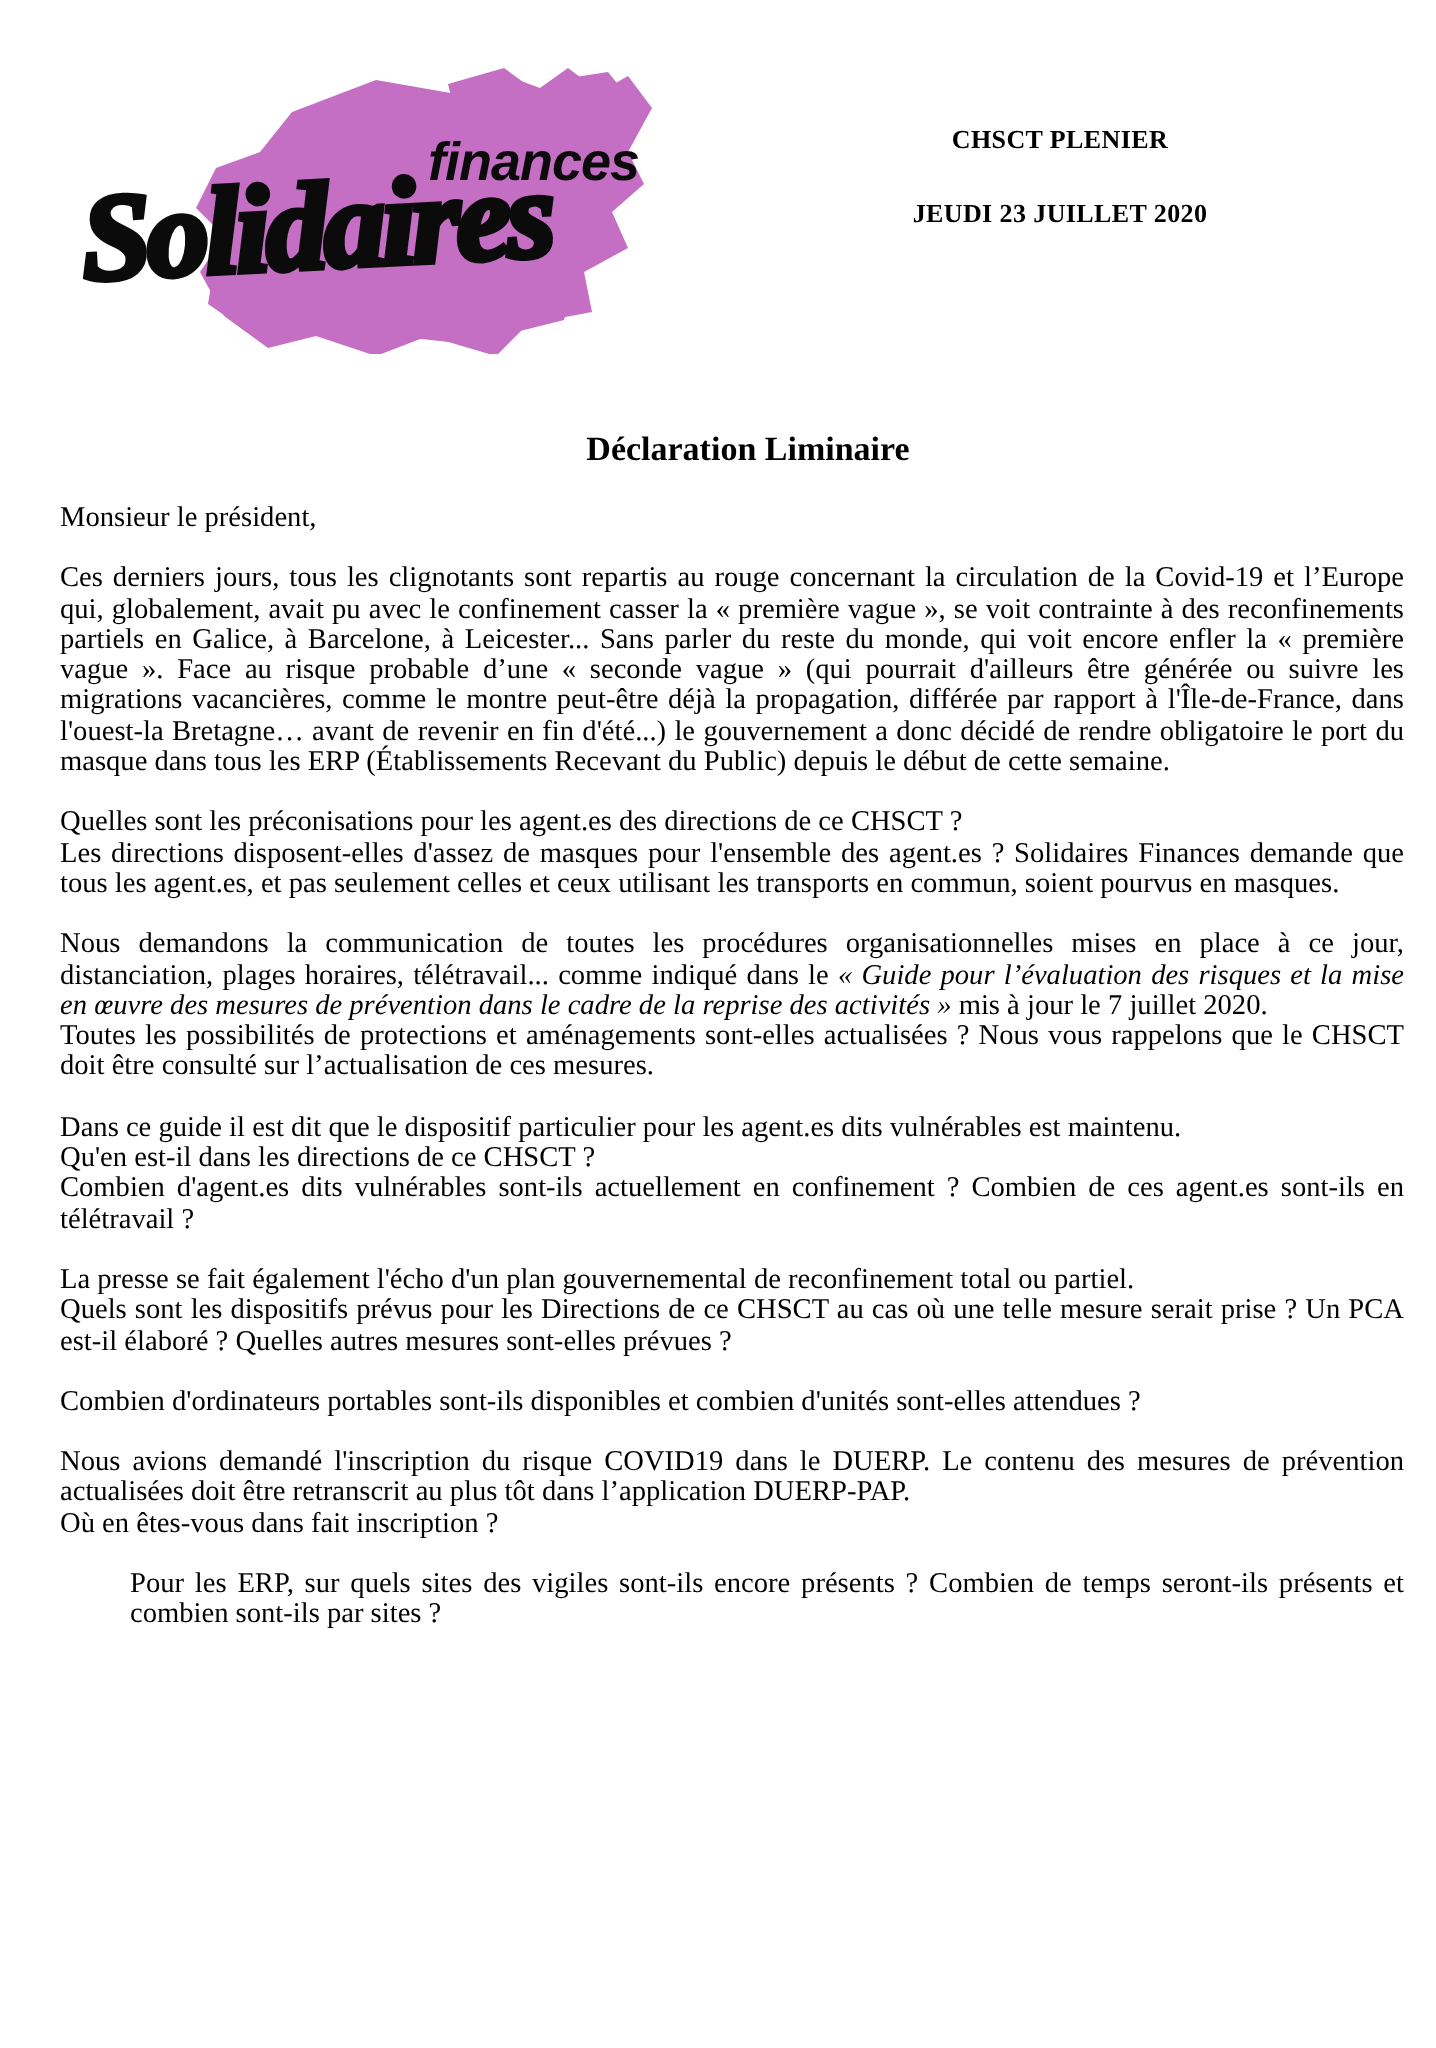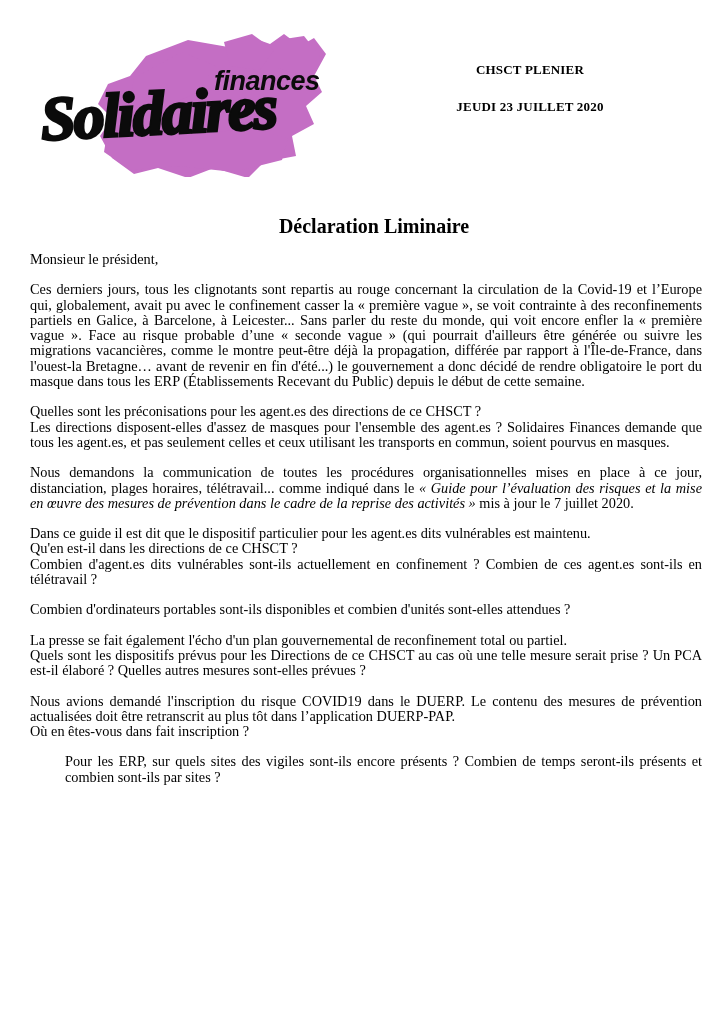--- a/index.html
+++ b/index.html
@@ -46,21 +46,21 @@
     font-size: 13px;
     letter-spacing: .2px;
     line-height: 1.2;
   }
   .meeting-line.second { margin-top: 21px; }
 
   
   .doc-title {
     text-align: center;
     font-weight: bold;
-    font-size: 20px;
+    font-size: 17px;
     margin: 30px 0 0 0;
     padding-left: 30px;
   }
 
   
   .body-text {
     position: absolute;
     left: 30px;
     top: 252px;
     width: 672px;
@@ -113,34 +113,35 @@
 
   <p class="para">Ces derniers jours, tous les clignotants sont repartis au rouge concernant la circulation de la Covid-19 et l’Europe qui, globalement, avait pu avec le confinement casser la « première vague », se voit contrainte à des reconfinements partiels en Galice, à Barcelone, à Leicester... Sans parler du reste du monde, qui voit encore enfler la « première vague ». Face au risque probable d’une « seconde vague » (qui pourrait d'ailleurs être générée ou suivre les migrations vacancières, comme le montre peut-être déjà la propagation, différée par rapport à l'Île-de-France,  dans l'ouest-la Bretagne… avant de revenir en fin d'été...) le gouvernement a donc décidé de rendre obligatoire le port du masque dans tous les ERP (Établissements Recevant du Public) depuis le début de cette semaine.</p>
 
   <p class="para">
     <span class="line-left">Quelles sont les préconisations pour les agent.es des directions de ce CHSCT ?</span><br>
     <span>Les directions disposent-elles d'assez de masques pour l'ensemble des agent.es ? Solidaires Finances demande que tous les agent.es, et pas seulement  celles et ceux utilisant les transports en commun, soient pourvus en masques.</span>
   </p>
 
   <p class="para">
     <span>Nous demandons la communication de toutes les procédures organisationnelles mises en place à ce jour, distanciation, plages horaires, télétravail... comme indiqué dans le </span><i>« Guide pour l’évaluation des risques et la mise en œuvre des mesures de prévention dans le cadre de la reprise des activités »</i><span> mis à jour le 7 juillet 2020.</span><br>
+    <span>Toutes les possibilités de protections et aménagements sont-elles actualisées ? Nous vous rappelons que le CHSCT doit être consulté sur l’actualisation de ces mesures.</span>
   </p>
 
   <p class="para">
     <span>Dans ce guide il est dit que le dispositif particulier pour les agent.es dits vulnérables est maintenu.</span><br>
     <span class="line-left">Qu'en est-il dans les directions de ce CHSCT ?</span><br>
     <span>Combien d'agent.es dits vulnérables sont-ils actuellement en confinement ? Combien de ces agent.es sont-ils en télétravail ?</span>
   </p>
 
-  <p class="para line-left">Combien d'ordinateurs portables sont-ils disponibles et combien d'unités sont-elles attendues ?</p>
-
   <p class="para">
     <span class="line-left">La presse se fait également l'écho d'un plan gouvernemental de reconfinement total ou partiel.</span><br>
     <span>Quels sont les dispositifs prévus pour les Directions de ce CHSCT au cas où une telle mesure serait prise ? Un PCA est-il élaboré ? Quelles autres mesures sont-elles prévues ?</span>
   </p>
+
+  <p class="para line-left">Combien d'ordinateurs portables sont-ils disponibles et combien d'unités sont-elles attendues ?</p>
 
   <p class="para">
     <span>Nous avions demandé l'inscription du risque COVID19 dans le DUERP. Le contenu des mesures de prévention actualisées doit être retranscrit au plus tôt dans l’application DUERP-PAP.</span><br>
     <span class="line-left">Où en êtes-vous dans fait inscription ?</span>
   </p>
 
   <p class="para">Pour les ERP, sur quels sites des vigiles sont-ils encore présents ? Combien de temps seront-ils présents et combien sont-ils par sites ?</p>
 
 </div>
 

